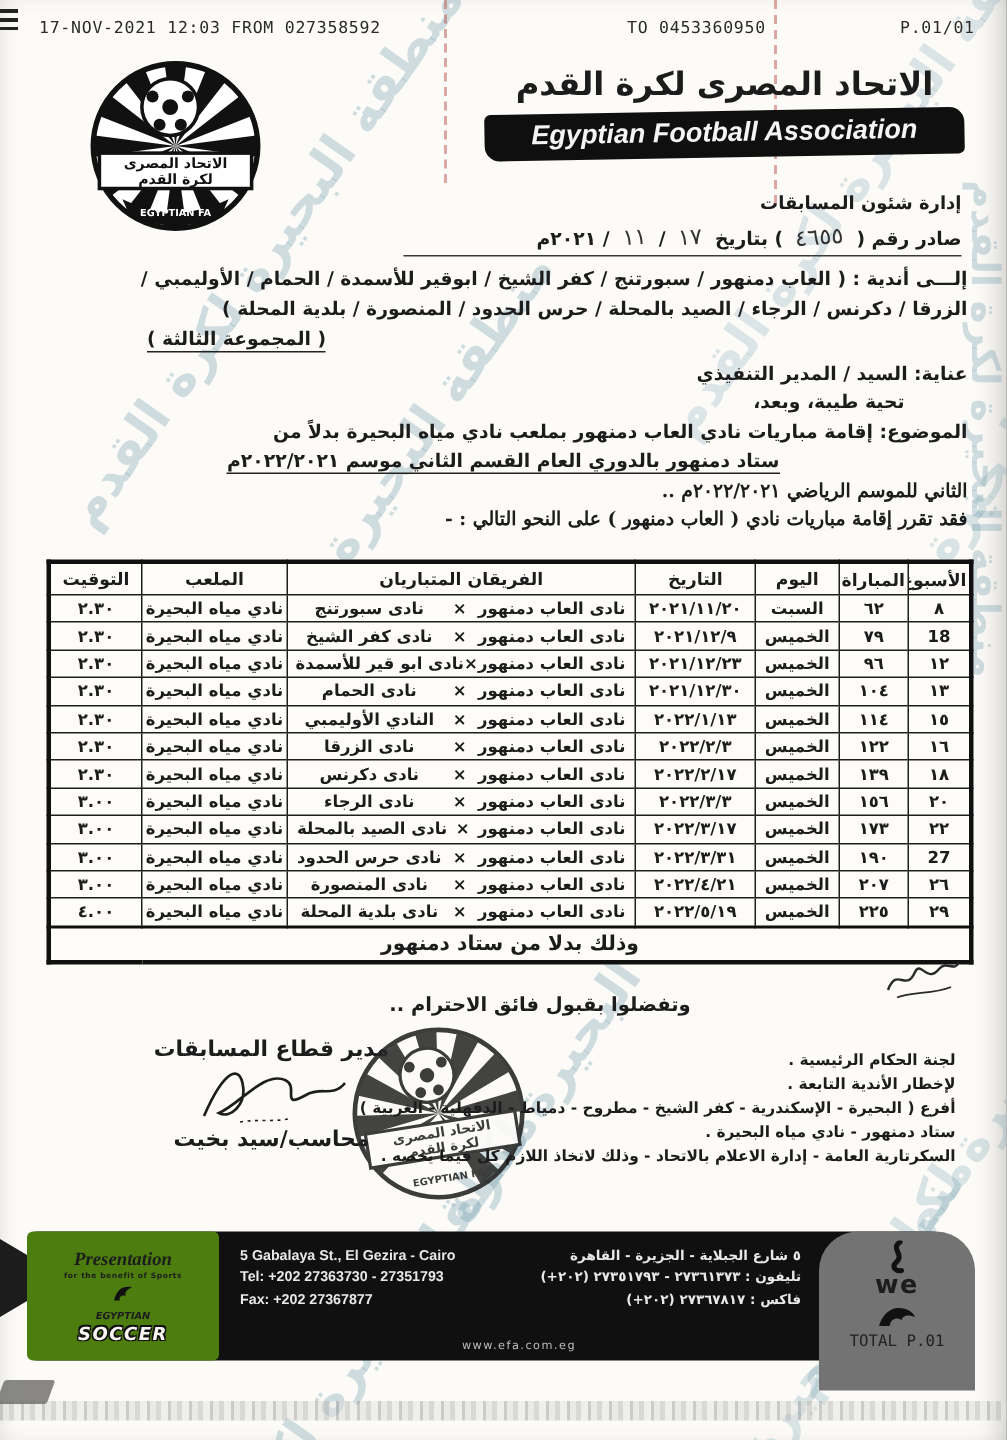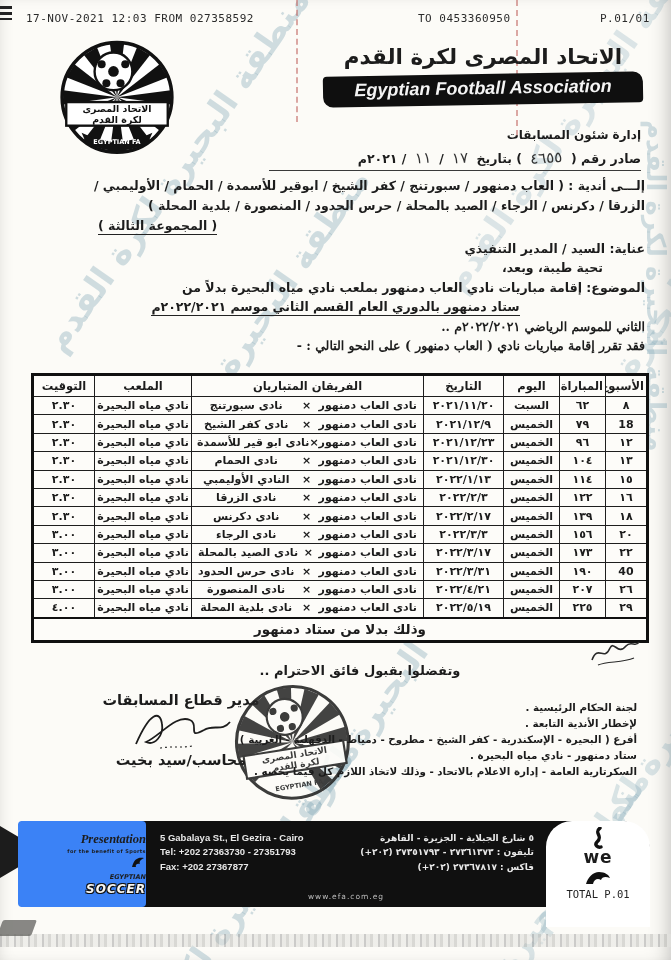--- a/index.html
+++ b/index.html
@@ -60,32 +60,32 @@
   .hw-mark{position:absolute;left:588px;top:634px;}
   .cc{position:absolute;right:34px;top:700px;width:305px;direction:rtl;text-align:right;}
   .cc-label{font-size:11px;font-weight:700;margin-bottom:3px;}
   .cc-item{font-size:10.3px;font-weight:700;line-height:1.55;white-space:nowrap;}
   
   .footer-bar{position:absolute;left:18px;top:821px;width:632px;height:86px;background:#101010;
               border-radius:6px 30px 30px 6px;display:flex;}
   .corner-wedge{position:absolute;left:0;top:826px;width:0;height:0;
                 border-top:26px solid transparent;border-bottom:26px solid transparent;
                 border-left:44px solid #1c1c1c;}
-  .sponsor-left{position:relative;width:128px;background:#3b82f6;border-radius:4px;
-                display:flex;flex-direction:column;align-items:flex-end;justify-content:center;gap:1px;}
+  .sponsor-left{position:relative;width:128px;background:#4d7c0f;border-radius:4px;
+                display:flex;flex-direction:column;align-items:center;justify-content:center;gap:1px;}
   .sp-name{font-size:12.5px;font-weight:800;font-style:italic;font-family:"Liberation Serif",serif;}
   .sp-tag{font-size:5px;font-weight:700;letter-spacing:.4px;}
   .sp-egyptian{font-size:6.5px;font-weight:800;font-style:italic;margin-top:3px;}
   .sp-soccer{font-size:12px;font-weight:800;font-style:italic;letter-spacing:1px;
              color:#f7f6f2;text-shadow:-1px -1px 0 #111,1px -1px 0 #111,-1px 1px 0 #111,1px 1px 0 #111;}
   .bar-mid{flex:1;position:relative;display:flex;justify-content:space-between;padding:10px 12px 0 14px;}
   .addr-en{color:#e8e8e8;font-size:9.5px;font-weight:700;line-height:1.5;font-family:"Liberation Sans",sans-serif;}
   .addr-ar{color:#e8e8e8;font-size:9px;font-weight:700;line-height:1.6;direction:rtl;text-align:right;}
   .website{position:absolute;bottom:6px;left:50%;transform:translateX(-50%);color:#bdbdbd;font-size:7.5px;letter-spacing:1px;}
-  .we-block{position:relative;width:104px;background:#ffffff;border-radius:26px 26px 0 0;height:100px;
+  .we-block{position:relative;width:104px;background:#737373;border-radius:26px 26px 0 0;height:100px;
             display:flex;flex-direction:column;align-items:center;padding-top:6px;}
   .we-text{font-size:17px;font-weight:800;letter-spacing:1px;line-height:1;}
   .total{font-family:"DejaVu Sans Mono",monospace;font-size:10.5px;color:#222;margin-top:2px;}
   
   .wm{position:absolute;font-size:34px;font-weight:700;color:rgba(104,150,170,.30);
       white-space:nowrap;pointer-events:none;transform:rotate(-55deg);}
   .wm-vert{writing-mode:vertical-rl;transform:none;font-size:26px;letter-spacing:6px;}
   .dash{position:absolute;top:0;border-left:2px dashed rgba(192,98,94,.55);}
   .dash1{left:296px;height:122px;}
   .dash2{left:516px;height:136px;}
@@ -340,21 +340,21 @@
           <span class="host">نادى العاب دمنهور</span>
           <span class="vs">×</span>
           <span class="guest">نادى الصيد بالمحلة</span>
         </span>
       </td>
       <td>نادي مياه البحيرة</td>
       <td>٣.٠٠</td>
     </tr>
 
     <tr>
-      <td>40</td>
+      <td>27</td>
       <td>١٩٠</td>
       <td>الخميس</td>
       <td>٢٠٢٢/٣/٣١</td>
       <td class="teams-cell">
         <span class="teams-wrap">
           <span class="host">نادى العاب دمنهور</span>
           <span class="vs">×</span>
           <span class="guest">نادى حرس الحدود</span>
         </span>
       </td>

